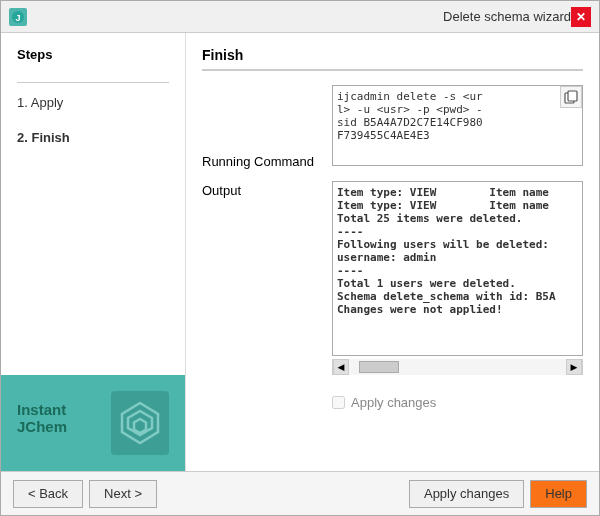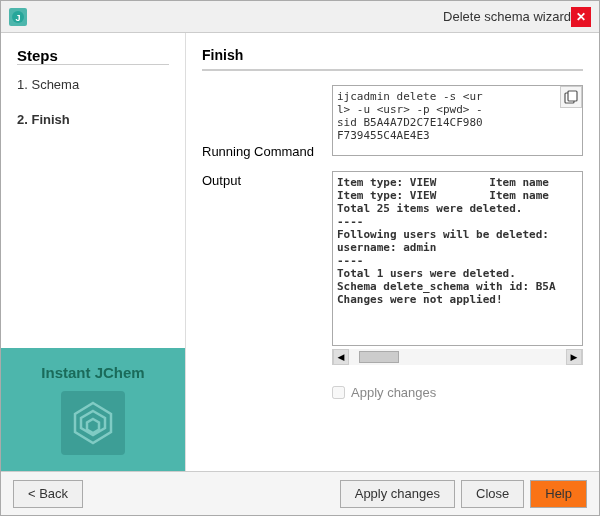--- a/index.html
+++ b/index.html
@@ -71,40 +71,40 @@
       background: #fff;
       border-right: 1px solid #ddd;
       display: flex;
       flex-direction: column;
     }
     .sidebar-steps {
       padding: 14px 16px;
     }
     .sidebar-steps-title {
       font-weight: bold;
-      font-size: 15px;
+      font-size: 13px;
       border-bottom: 1px solid #ccc;
-      padding-bottom: 0;
+      padding-bottom: 20px;
       margin-bottom: 8px;
     }
     .step-item {
       font-size: 13px;
       line-height: 1.8;
       color: #333;
     }
     .step-item.active {
       font-weight: bold;
       margin-top: 12px;
     }
     .sidebar-brand {
       margin-top: auto;
       background: #4db6ac;
       padding: 16px;
       display: flex;
-      flex-direction: column;
+      flex-direction: row;
       align-items: center;
     }
     .brand-text {
       color: #2e7d32;
       font-size: 15px;
       font-weight: 600;
       margin-bottom: 10px;
       color: #1a6b5a;
     }
     .brand-logo {
@@ -140,21 +140,21 @@
       font-size: 13px;
       padding-top: 2px;
       flex-shrink: 0;
     }
     .field-content {
       flex: 1;
       position: relative;
     }
     .command-box {
       width: 100%;
-      height: 71px;
+      height: 81px;
       border: 1px solid #aaa;
       background: #fff;
       font-family: monospace;
       font-size: 11px;
       padding: 4px 20px 4px 4px;
       resize: none;
       color: #333;
       overflow-y: auto;
     }
     .copy-btn {
@@ -283,21 +283,21 @@
     <button class="title-bar-close">✕</button>
   </div>
 
   <div class="content-area">
 
     <div class="sidebar">
       <div class="sidebar-steps">
         <div class="sidebar-steps-title">Steps</div>
         <div class="step-item">
           <span>1.</span>
-          <span>Schema</span>
+          <span>Apply</span>
         </div>
         <div class="step-item active">
           <span>2.</span>
           <span>Finish</span>
         </div>
       </div>
 
       <div class="sidebar-brand">
         <div class="brand-text">Instant JChem</div>
         <div class="brand-logo">
@@ -355,20 +355,20 @@
       <div class="checkbox-row" style="margin-left: 130px;">
         <input type="checkbox" id="applyChanges" disabled="" style="">
         <label class="checkbox-label" for="applyChanges">Apply changes</label>
       </div>
     </div>
   </div>
 
   <div class="footer">
     <div class="footer-left">
       <button class="btn">&lt; Back</button>
+      <button class="btn">Next &gt;</button>
     </div>
     <div class="footer-right">
       <button class="btn btn-primary">Apply changes</button>
-      <button class="btn">Close</button>
       <button class="btn btn-help">Help</button>
     </div>
   </div>
 </div>
 
 </body></html>

